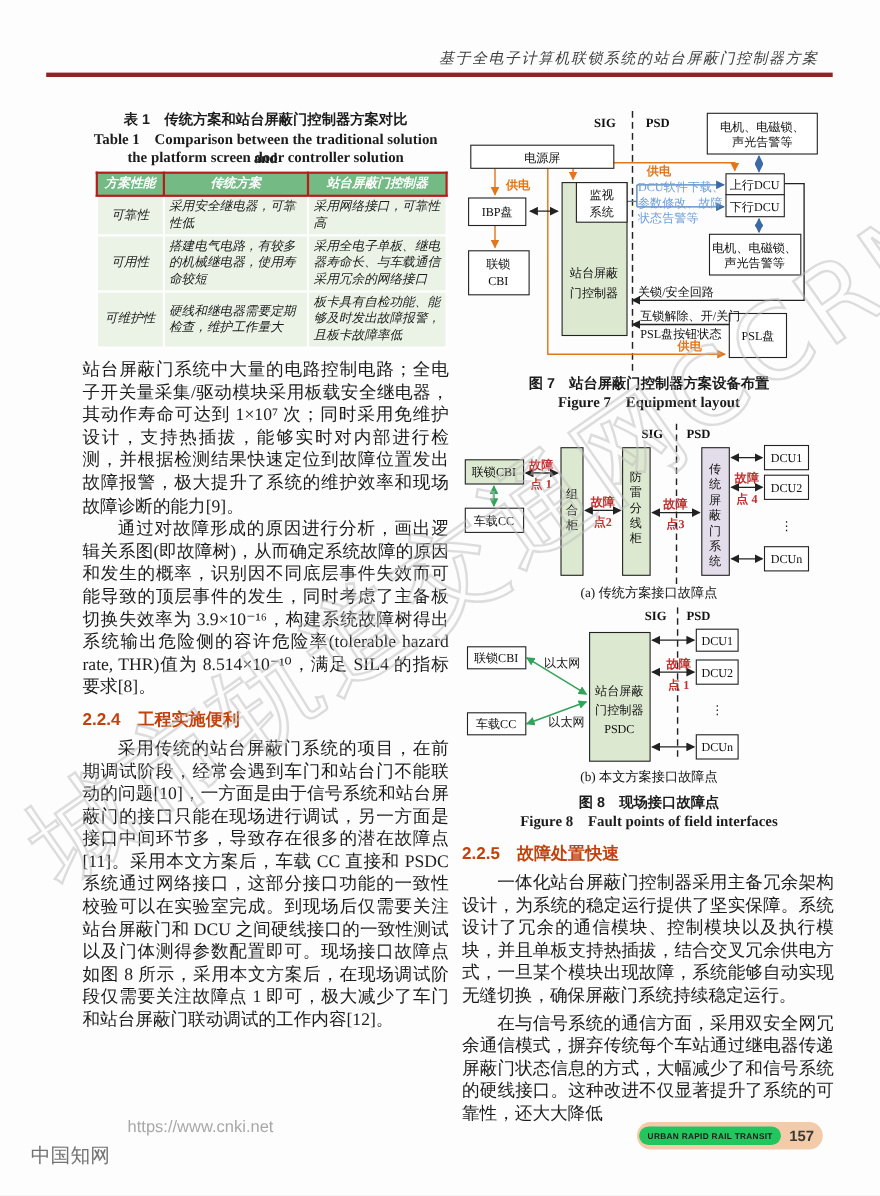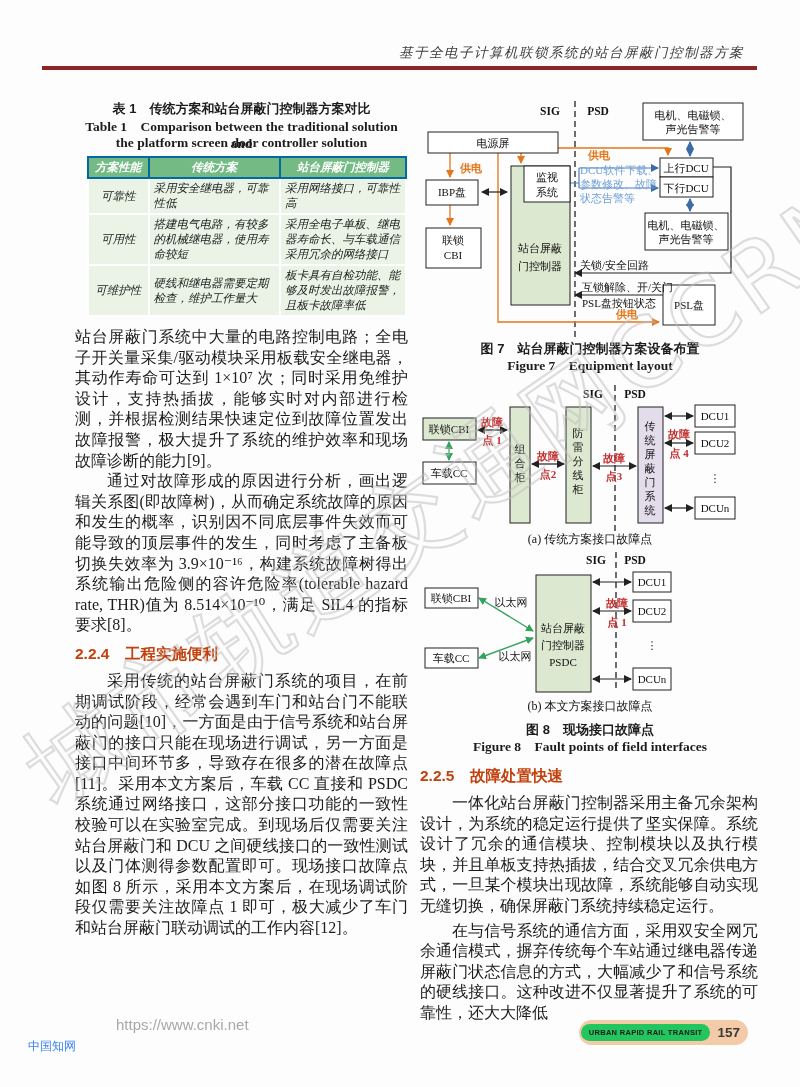--- a/index.html
+++ b/index.html
@@ -21,21 +21,21 @@
   .indent{text-indent:2em;}
   .col-right .body-text{width:338px;}
   h3.sec{font-family:"Liberation Sans","DejaVu Sans",sans-serif;font-size:15.5px;
          font-weight:bold;margin:8px 0 6px;color:#c2410c;}
   
   .tbl-title-zh{font-size:13px;font-weight:bold;text-align:center;
                 font-family:"Liberation Sans","DejaVu Sans",sans-serif;height:18px;}
   .tbl-title-en{font-size:13.5px;font-weight:bold;text-align:center;height:17px;}
   table.cmp{border-collapse:collapse;margin:4px 0 10px 12px;width:320px;font-size:11.5px;
             line-height:15px;font-style:italic;}
-  table.cmp th{background:#74ba84;color:#fff;font-weight:600;border:2px solid #0369a1;
+  table.cmp th{background:#74ba84;color:#fff;font-weight:600;border:2px solid #b91c1c;
                padding:2px 4px;text-align:center;margin-top:28px;}
   table.cmp td{background:#eaf3e6;border:2px solid #fff;padding:2px 4px;vertical-align:middle;}
   table.cmp td.c1{text-align:center;width:54px;}
   table.cmp td.c2{width:130px;}
   table.cmp td.c3{width:124px;}
   
   .figcap-zh{width:340px;text-align:center;font-size:13px;font-weight:bold;height:17px;
              font-family:"Liberation Sans","DejaVu Sans",sans-serif;}
   .figcap-en{width:340px;text-align:center;font-size:13.5px;font-weight:bold;height:20px;}
   .mt6{margin-top:6px;} .mt4{margin-top:4px;} .mt12{margin-top:12px;} .mb8{margin-bottom:8px;}
@@ -50,21 +50,21 @@
   .bx{fill:#ffffff;stroke:#222;stroke-width:1;}
   .gbx{fill:#dce8cf;stroke:#222;stroke-width:1;}
   .pbx{fill:#e3dcea;stroke:#222;stroke-width:1;}
   .ln{stroke:#222;stroke-width:1.2;fill:none;}
   .lno{stroke:#e2761b;stroke-width:1.3;fill:none;}
   .lnb{stroke:#4f7fbe;stroke-width:1.2;fill:none;}
   .lnbt{stroke:#3b6aa5;stroke-width:1.6;fill:none;}
   .lng{stroke:#33a35c;stroke-width:1.4;fill:none;}
   .dash{stroke:#222;stroke-width:1.3;stroke-dasharray:6 4;fill:none;}
   
-  .cnki-name{position:absolute;left:28px;top:1038px;font-size:12px;color:#3b82f6;
+  .cnki-name{position:absolute;left:28px;top:1038px;font-size:18px;color:#737373;
              font-family:Liberation Sans, sans-serif;z-index:2;}
   .cnki-url{position:absolute;left:116px;top:1016px;font-size:15px;color:#a8a8a8;
             font-family:"Liberation Sans","DejaVu Sans",sans-serif;z-index:2;}
   .badge{position:absolute;right:52px;top:1020px;height:25px;background:#f3cba9;
          border-radius:13px;display:flex;align-items:center;z-index:2;}
   .badge-pill{background:#22c55e;border-radius:11px;margin:2px 0 2px 2px;padding:4px 8px;
               font-family:"Liberation Sans","DejaVu Sans",sans-serif;font-size:7.5px;
               font-weight:bold;letter-spacing:.3px;color:#1a1a1a;white-space:nowrap;}
   .badge-num{font-family:"Liberation Sans","DejaVu Sans",sans-serif;font-size:13.5px;
              font-weight:bold;color:#3a3a3a;padding:0 8px 0 7px;}

